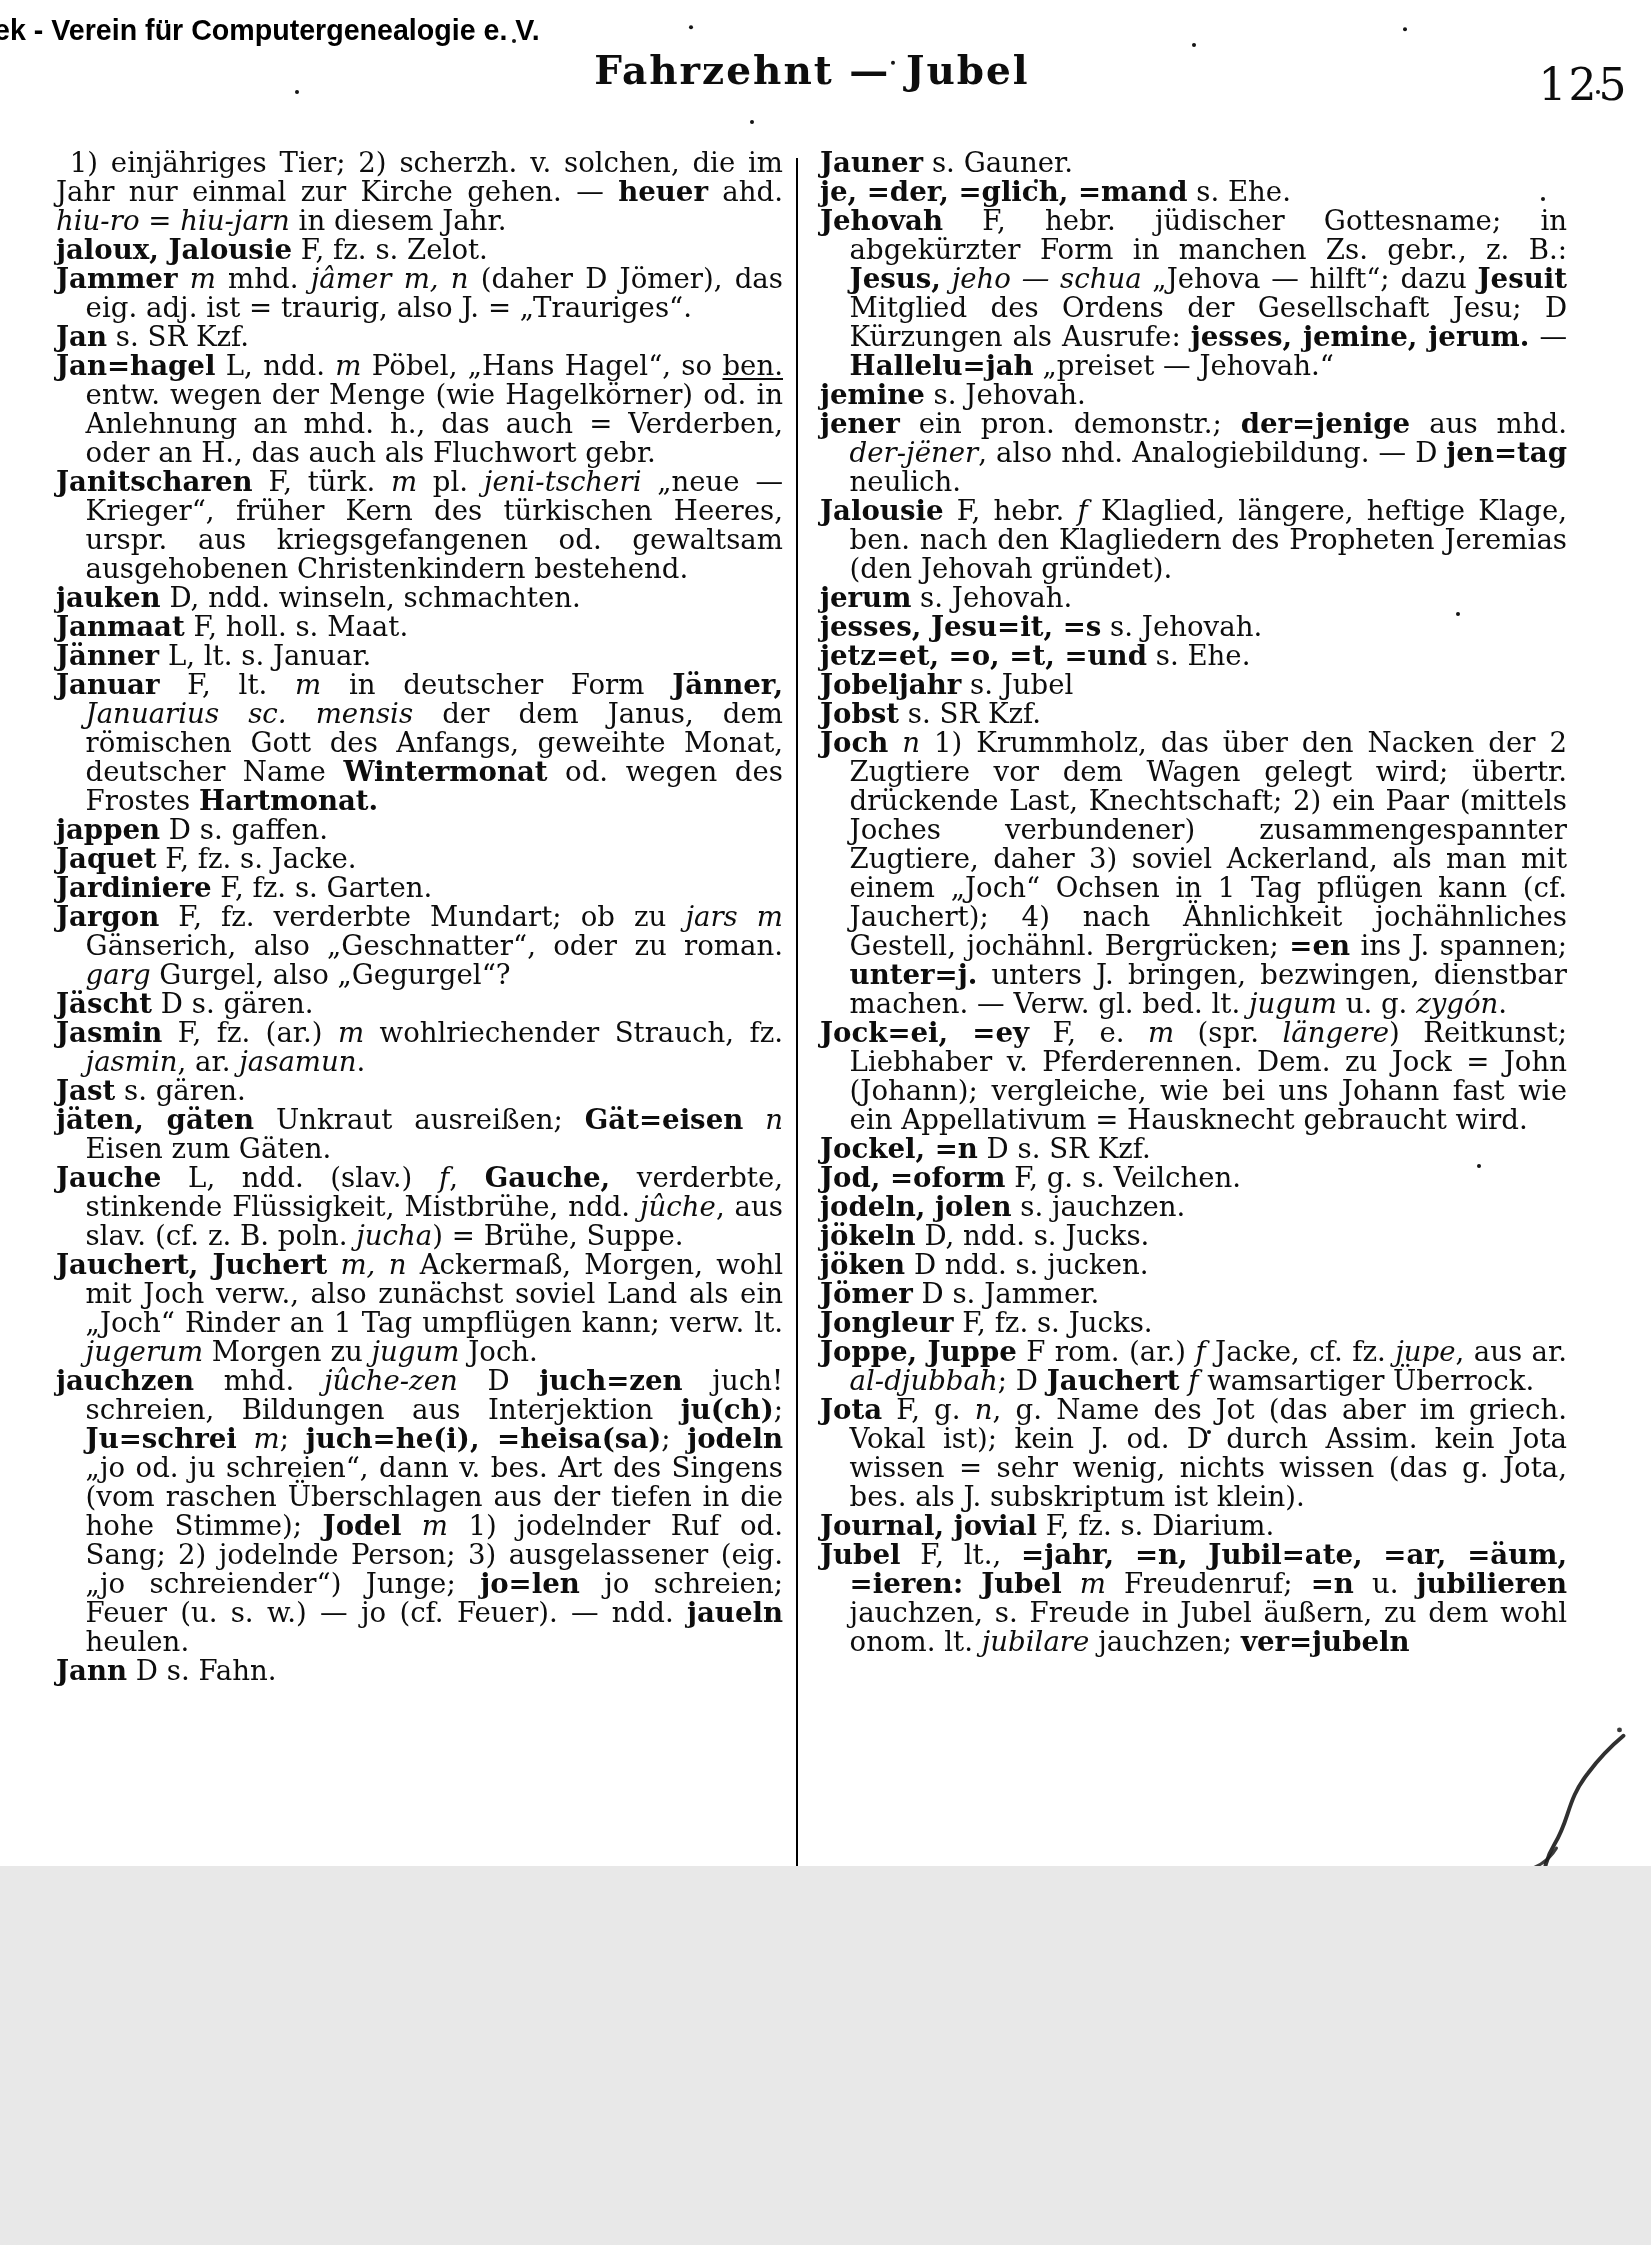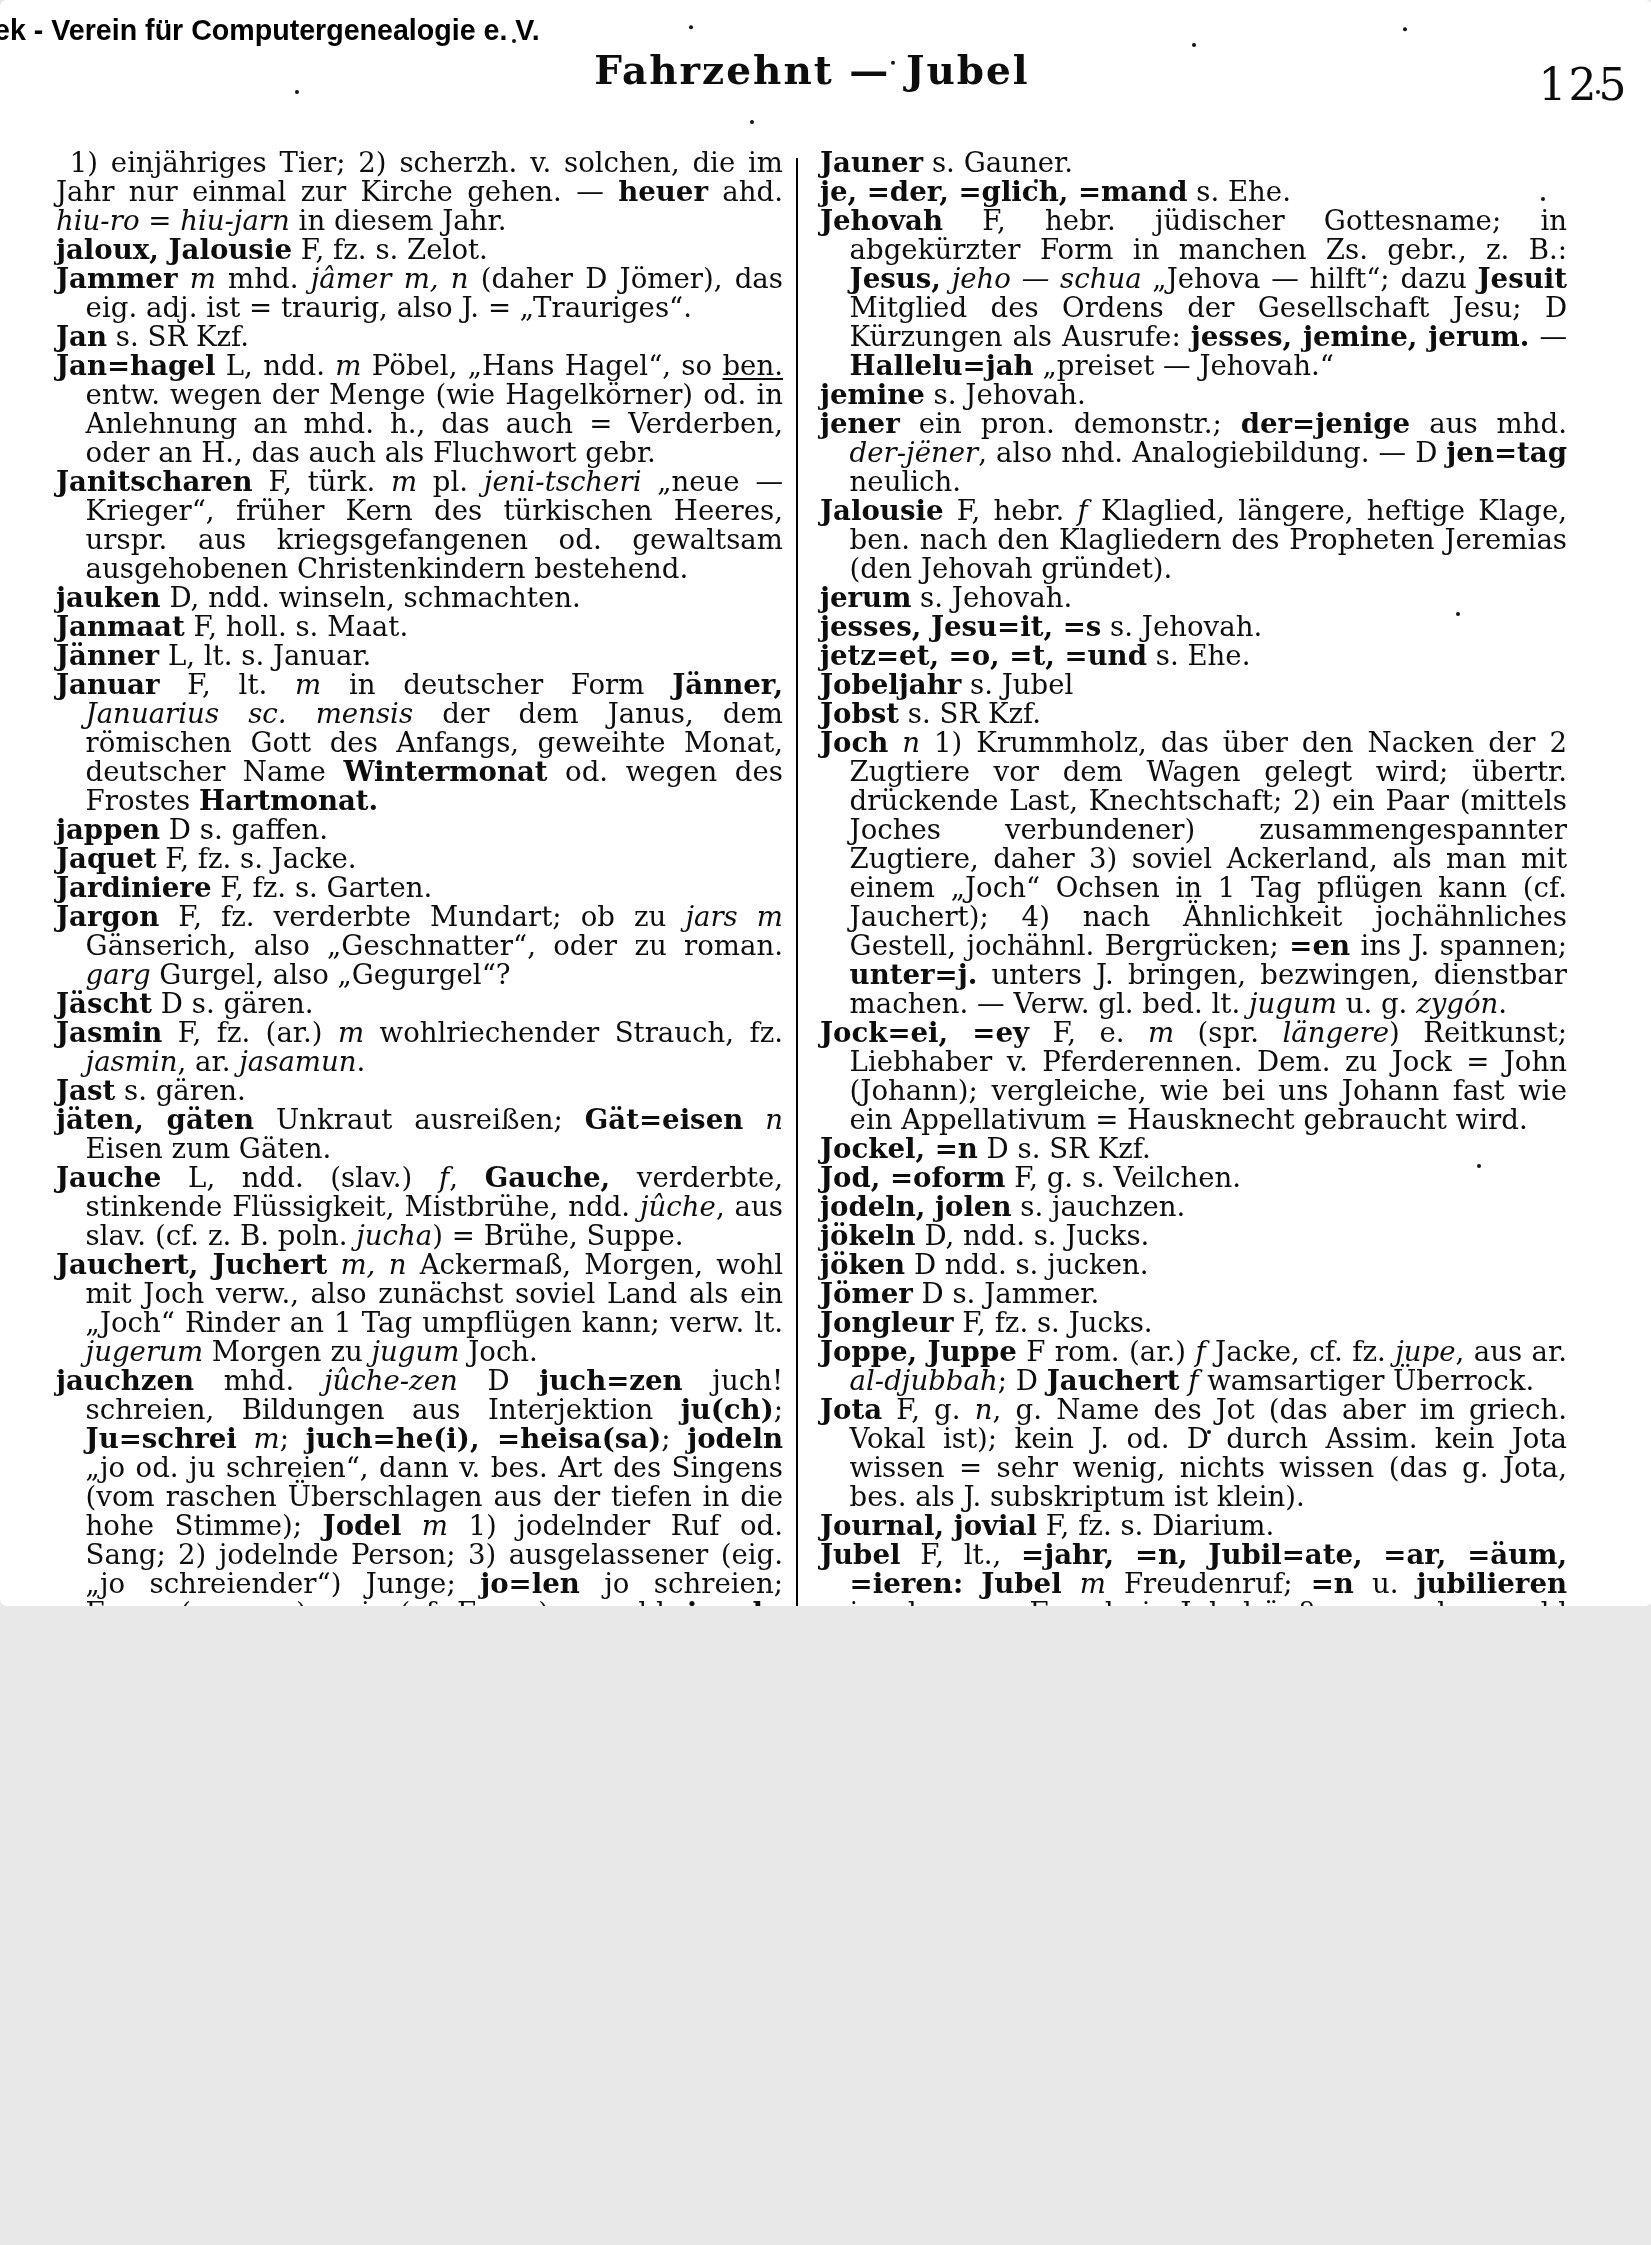--- a/index.html
+++ b/index.html
@@ -1,24 +1,23 @@
 <!DOCTYPE html>
 <html><head>
 <meta charset="utf-8">
 <style>
   html,body{margin:0;padding:0;background:#e8e8e8;}
   .page{
     position:relative;
-    width:1652px;height:1606px;
+    width:1652px;height:1866px;
     margin:0 auto;
     background:#ffffff;
     color:#0d0d0d;
     font-family:"DejaVu Serif", serif;
     overflow:hidden;
-    border-radius:7px;
   }
   .watermark{
     position:absolute;left:-5.9px;top:13.8px;
     font-family:"Liberation Sans", sans-serif;
     font-weight:bold;font-size:28.6px;color:#000;
     white-space:nowrap;
   }
   .running-head{
     position:absolute;left:56px;top:47px;width:1512px;
     text-align:center;

